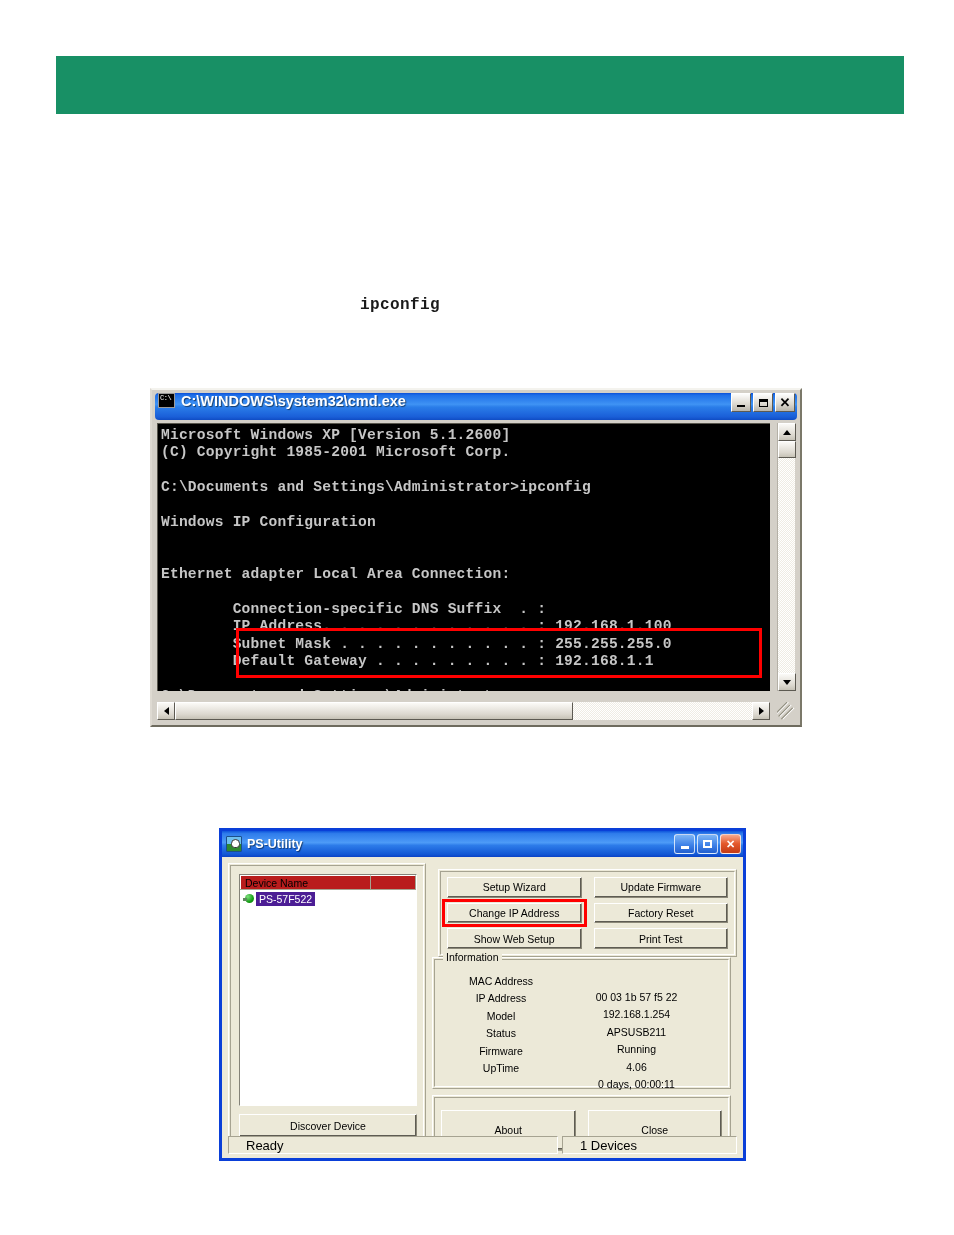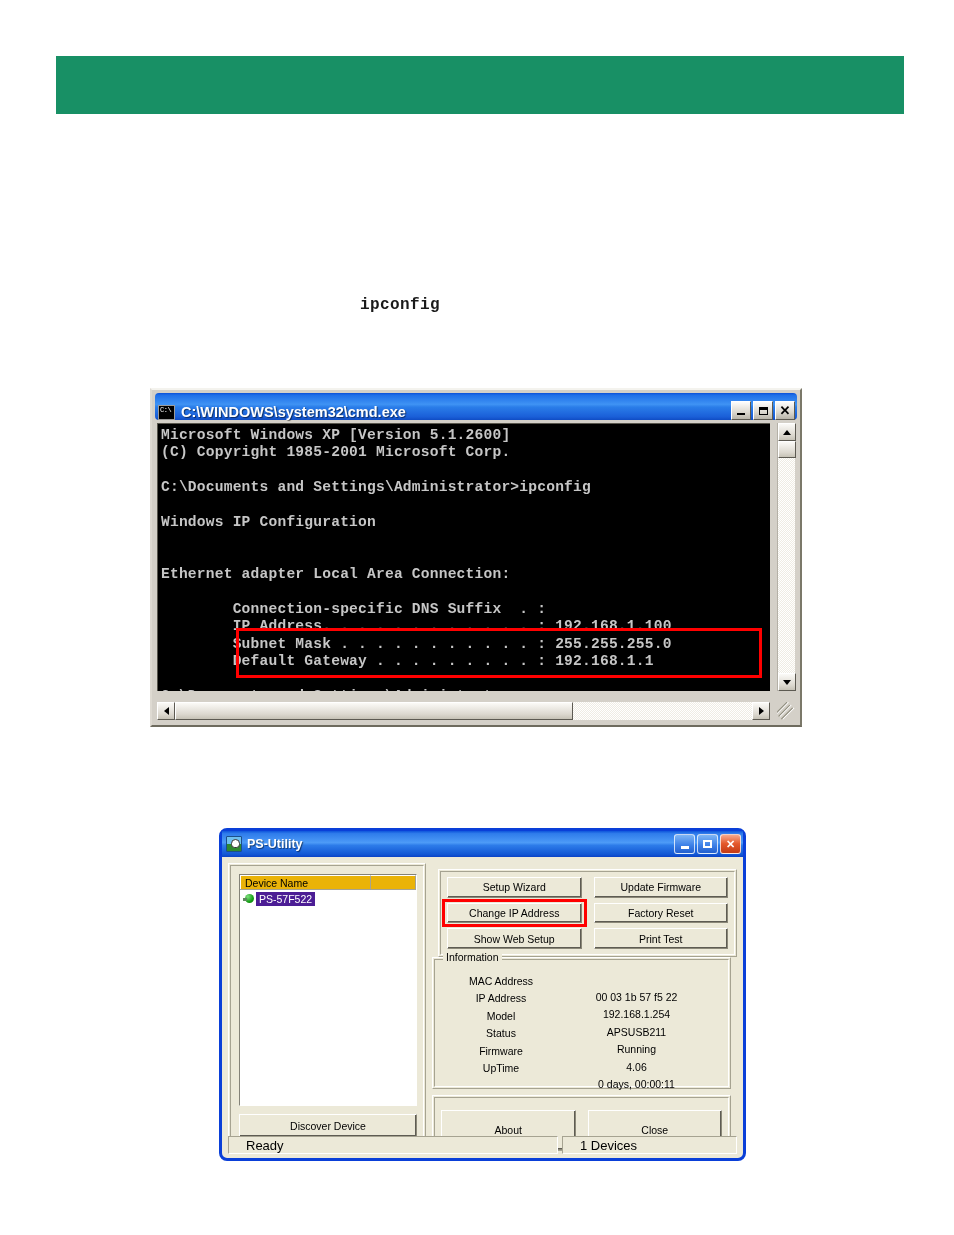--- a/index.html
+++ b/index.html
@@ -35,21 +35,21 @@
     border-top: 2px solid #f4f3ee;
     border-left: 2px solid #dedad2;
     border-right: 2px solid #7b7869;
     border-bottom: 2px solid #6e6b5e;
     padding: 3px;
   }
   .cmd-titlebar {
     height: 27px; width: 100%;
     background: linear-gradient(180deg,#0a50d8 0%, #1f6fe8 8%, #3f93f4 42%,
                                 #2a7de9 52%, #1a5fd8 88%, #0f4cc4 100%);
-    display: flex; align-items: flex-end;
+    display: flex; align-items: flex-start;
     padding: 0 2px 0 3px;
     border-radius: 4px;
   }
   .cmd-ico {
     width: 17px; height: 15px; flex: 0 0 auto;
     background: #000; border: 1px solid #9a9a9a;
     margin-right: 6px; position: relative;
   }
   .cmd-ico::after{
     content:"C:\\"; position:absolute; left:1px; top:0px;
@@ -165,21 +165,21 @@
     box-shadow: 0 -4px 0 #8b8878, 0 -8px 0 #8b8878,
                 1px -3px 0 #fff, 1px -7px 0 #fff, 1px 1px 0 #fff; }
   .grip::after { display:none; }
 
   
   .ps {
     position: absolute; left: 219px; top: 828px;
     width: 527px; height: 333px;
     background: #ece9d8;
     border: 3px solid #0a3fd8;
-    border-radius: 8px;
+    border-radius: 0;
   }
   .ps-title {
     height: 26px; width: 100%;
     background: linear-gradient(180deg,#0f55dc 0%, #2f7ceb 10%, #4d9bf7 45%,
                                 #2d7ce9 55%, #1257d4 90%, #0a42c6 100%);
     display:flex; align-items:center; padding: 0 2px 0 4px;
   }
   .ps-ico {
     width: 16px; height: 16px; flex:0 0 auto; margin-right:5px;
     background: linear-gradient(180deg,#6ec0f0 0%,#6ec0f0 48%,#2f8a2f 48%,#2f8a2f 100%);
@@ -223,21 +223,21 @@
   .left-grp { left:6px; top:6px; width:198px; height:288px; }
   .devlist {
     position:absolute; left:10px; top:10px; width:178px; height:232px;
     background:#ffffff;
     border-top:1px solid #848278; border-left:1px solid #848278;
     border-right:1px solid #fff; border-bottom:1px solid #fff;
     overflow:hidden;
   }
   .dl-head {
     display:flex; height:15px; width:100%;
-    background:#eab308; border-bottom:1px solid #a6a391;
+    background:#b91c1c; border-bottom:1px solid #a6a391;
   }
   .dl-head .c1 { flex: 0 0 131px; padding-left:4px;
     border-right:1px solid #a6a391;
     border-top:1px solid #fff; border-left:1px solid #fff;
     font-size:10.5px; color:#000; line-height:14px; }
   .dl-head .c2 { flex:1 1 auto;
     border-top:1px solid #fff; border-right:1px solid #a6a391; }
   .dl-row { display:flex; align-items:center; height:15px; padding-left:3px; margin-top:1px;}
   .dot {
     width:11px; height:10px; flex:0 0 auto; margin-right:2px; position:relative;

